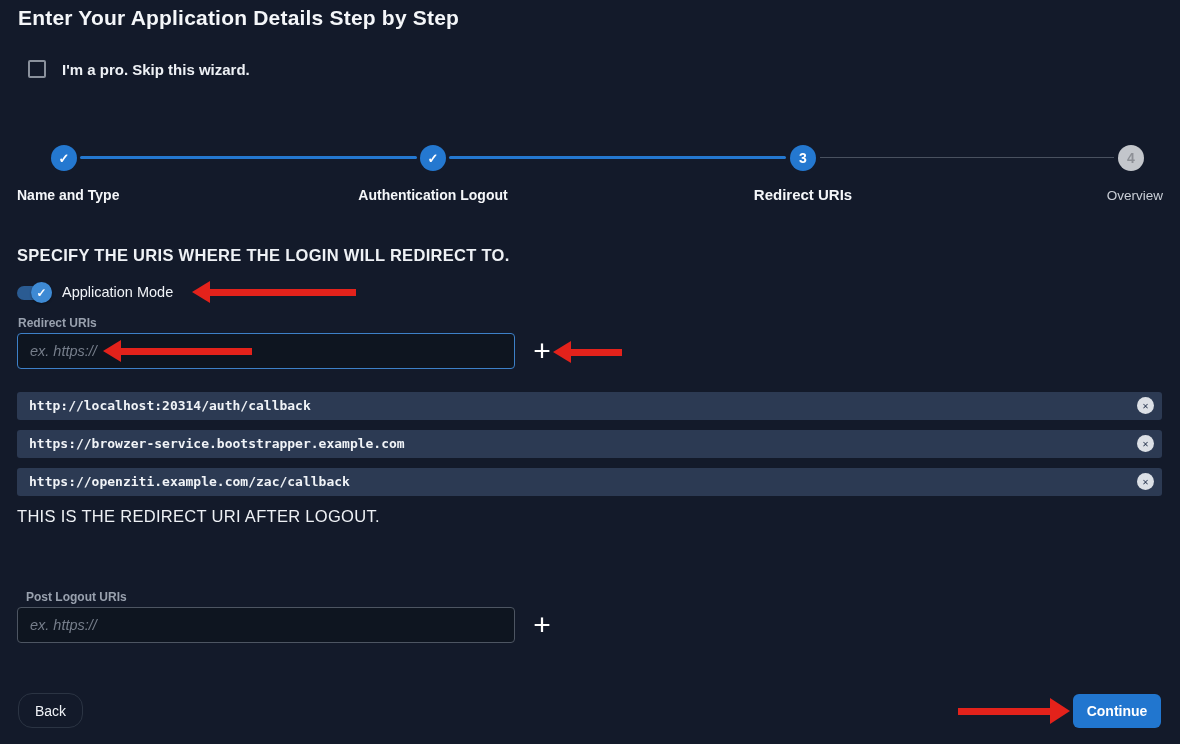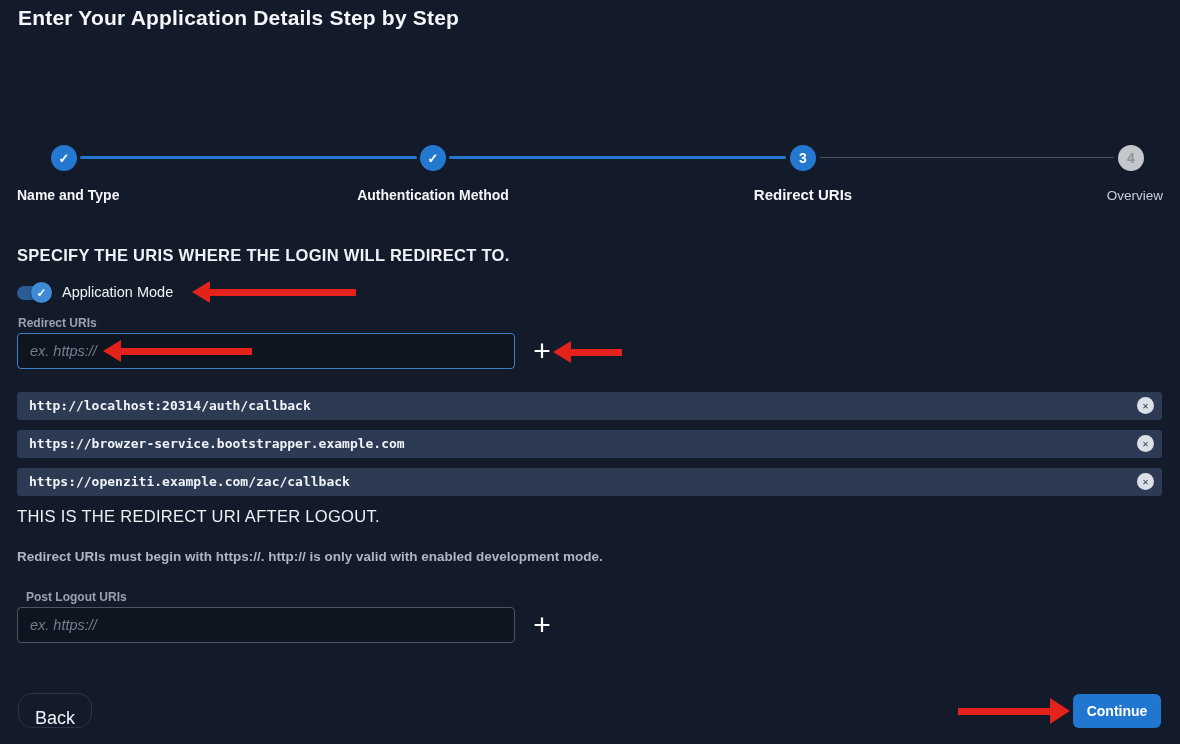--- a/index.html
+++ b/index.html
@@ -61,49 +61,53 @@
   .chip{position:absolute;left:17px;width:1145px;height:28px;background:var(--chip);border-radius:3px;color:#f0f3f7;font-family:"DejaVu Sans Mono","Liberation Mono",monospace;font-size:13px;font-weight:700;line-height:28px;padding-left:12px;}
   .chip-close{position:absolute;right:8px;top:5px;width:17px;height:17px;border-radius:50%;background:#dce0e6;color:#2c3a53;font-size:10px;font-weight:700;display:flex;align-items:center;justify-content:center;cursor:pointer;line-height:1;}
 
   
   .arrow{position:absolute;display:flex;align-items:center;}
   .arrow-shaft{flex:1;height:7px;background:var(--red);}
   .head-left{width:0;height:0;border-top:11px solid transparent;border-bottom:11px solid transparent;border-right:18px solid var(--red);}
   .head-right{width:0;height:0;border-top:13px solid transparent;border-bottom:13px solid transparent;border-left:20px solid var(--red);}
 
   
-  .back-btn{position:absolute;left:18px;top:693px;height:35px;padding:14px 16px;background:transparent;border:1px solid #2b3443;border-radius:14px;color:#f0f3f7;font-size:18px;font-family:"Liberation Sans",sans-serif;cursor:pointer;}
+  .back-btn{position:absolute;left:18px;top:693px;height:35px;padding:8px 16px;background:transparent;border:1px solid #2b3443;border-radius:14px;color:#f0f3f7;font-size:14px;font-family:"Liberation Sans",sans-serif;cursor:pointer;}
   .continue-btn{position:absolute;left:1073px;top:694px;width:88px;height:34px;background:#2176cf;border:none;border-radius:6px;color:#fff;font-size:14px;font-weight:600;font-family:"Liberation Sans",sans-serif;cursor:pointer;}
 </style>
 </head>
 <body>
 
 <div class="page">
 
   <h1 class="page-title">Enter Your Application Details Step by Step</h1>
 
+  <div class="skip-row">
+    <span class="checkbox"></span>
+    <span class="skip-label">I'm a pro. Skip this wizard.</span>
+  </div>
 
   <div>
     <div class="step-circle step-done" style="left:51px;">
       <span>✓</span>
     </div>
     <div class="step-line line-done" style="left:80px;width:337px;"></div>
     <div class="step-circle step-done" style="left:420px;">
       <span>✓</span>
     </div>
     <div class="step-line line-done" style="left:449px;width:337px;"></div>
     <div class="step-circle step-current" style="left:790px;">
       <span>3</span>
     </div>
     <div class="step-line line-todo" style="left:820px;width:294px;"></div>
     <div class="step-circle step-upcoming" style="left:1118px;">
       <span>4</span>
     </div>
     <div class="step-label step-label-1">Name and Type</div>
-    <div class="step-label step-label-2">Authentication Method</div>
+    <div class="step-label step-label-2">Authentication Logout</div>
     <div class="step-label step-label-3">Redirect URIs</div>
     <div class="step-label step-label-4">Overview</div>
   </div>
 
   <div class="section-heading h-specify">SPECIFY THE URIS WHERE THE LOGIN WILL REDIRECT TO.</div>
 
   <div class="toggle">
     <span class="toggle-track"></span>
     <span class="toggle-thumb">✓</span>
   </div>
@@ -142,21 +146,20 @@
       </span>
   </div>
   <div class="chip" style="top:468px;">
     <span>https://openziti.example.com/zac/callback</span>
     <span class="chip-close">
         <span>✕</span>
       </span>
   </div>
 
   <div class="section-heading h-logout">THIS IS THE REDIRECT URI AFTER LOGOUT.</div>
-  <div class="note-text">Redirect URIs must begin with https://. http:// is only valid with enabled development mode.</div>
 
   <div class="field-label" style="top:590px;padding-left:8px;">Post Logout URIs</div>
   <input class="uri-input input-logout" placeholder="ex. https://" style="">
   <div class="plus-btn plus-logout">+</div>
 
   <button class="back-btn">Back</button>
 
   <div class="arrow" style="left:958px;top:698px;width:112px;">
     <span class="arrow-shaft"></span>
       <span class="head-right"></span>

